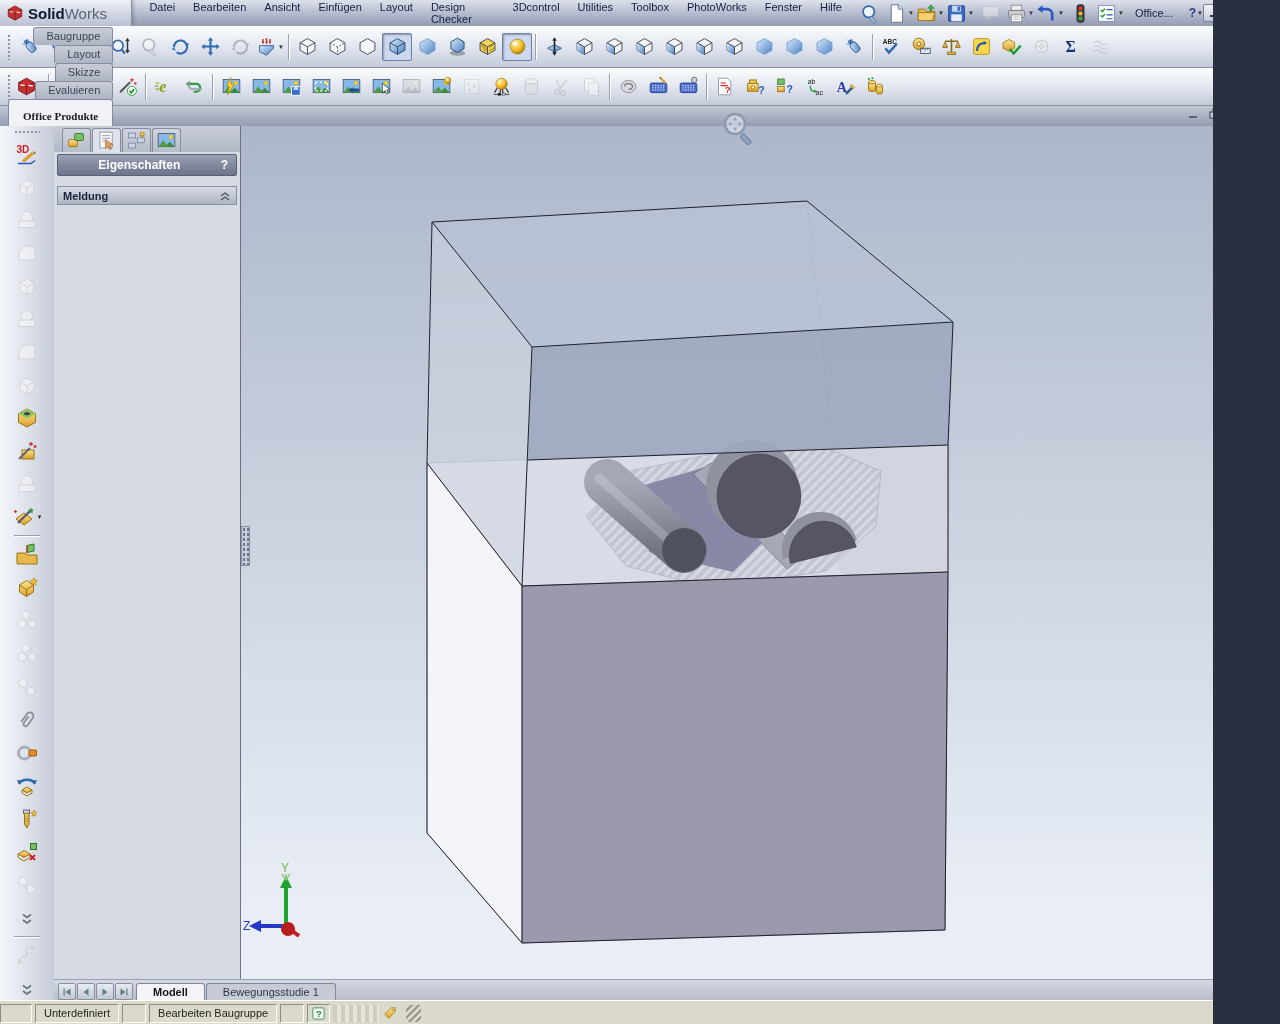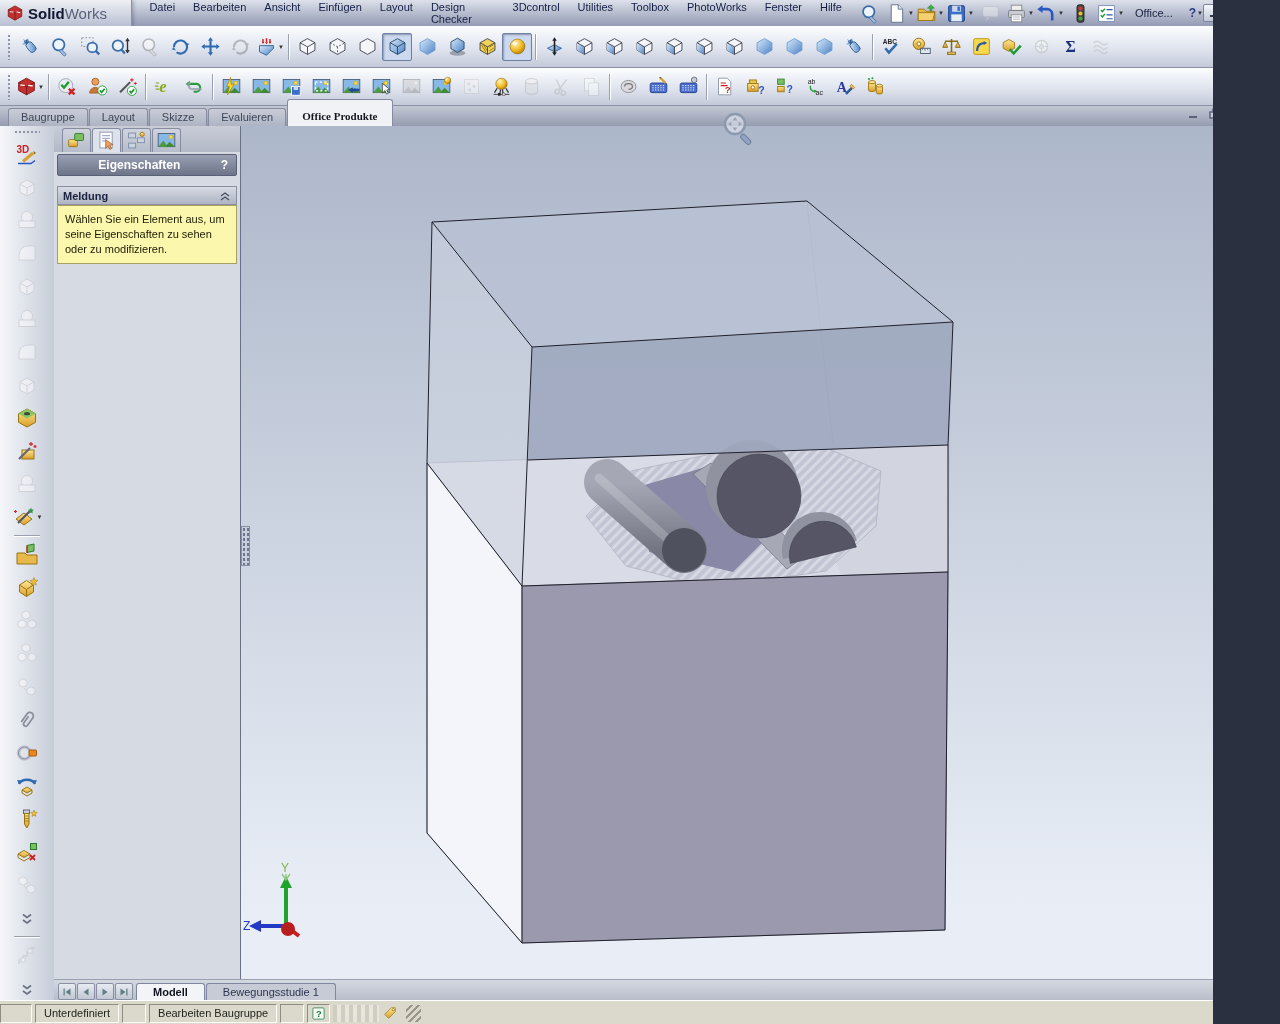--- a/index.html
+++ b/index.html
@@ -1050,21 +1050,21 @@
         </div>
         <div class="tbtn">
           <svg class="ic">
             <use href="#s-cyl2"></use>
           </svg>
         </div>
       </div>
 </div>
 
 <div id="tabsrow" class="abs">
-  <div style="display:flex;align-items:flex-end;">
+  <div style="display:flex;align-items:flex-end;flex-direction:column;">
         <span class="ttab">Baugruppe</span>
         <span class="ttab">Layout</span>
         <span class="ttab">Skizze</span>
         <span class="ttab">Evaluieren</span>
         <span class="ttab active">Office Produkte</span>
       </div>
   <div id="docbtns">
     <span><svg width="12" height="11">
             <line x1="2" y1="9" x2="10" y2="9" stroke="#5a617a" stroke-width="2"></line>
           </svg></span>
@@ -1243,21 +1243,20 @@
   <div id="phead">
     <span>Eigenschaften</span>
     <b>?</b>
   </div>
   <div id="msghead">
     <span>Meldung</span>
     <svg width="12" height="10">
           <path d="M2 5 l4 -3 4 3 M2 9 l4 -3 4 3" fill="none" stroke="#4a5068" stroke-width="1.3"></path>
         </svg>
   </div>
-  <div id="msgbox">Wählen Sie ein Element aus, um seine Eigenschaften zu sehen oder zu modifizieren.</div>
 </div>
 
 <div id="viewport" class="abs">
   <svg id="scene" width="1008" height="853" viewBox="0 0 1008 853">
 
     <line x1="566" y1="75" x2="592" y2="318" stroke="rgba(50,55,80,.28)"></line>
 
     <polygon points="186,337 707,319 707,446 281,460" stroke="rgba(90,90,110,.5)" stroke-width="0.7" fill="#e6e6ee"></polygon>
     <polygon points="560,325 707,319 707,446 600,450" fill="#d9d9e3" opacity=".75"></polygon>
 

